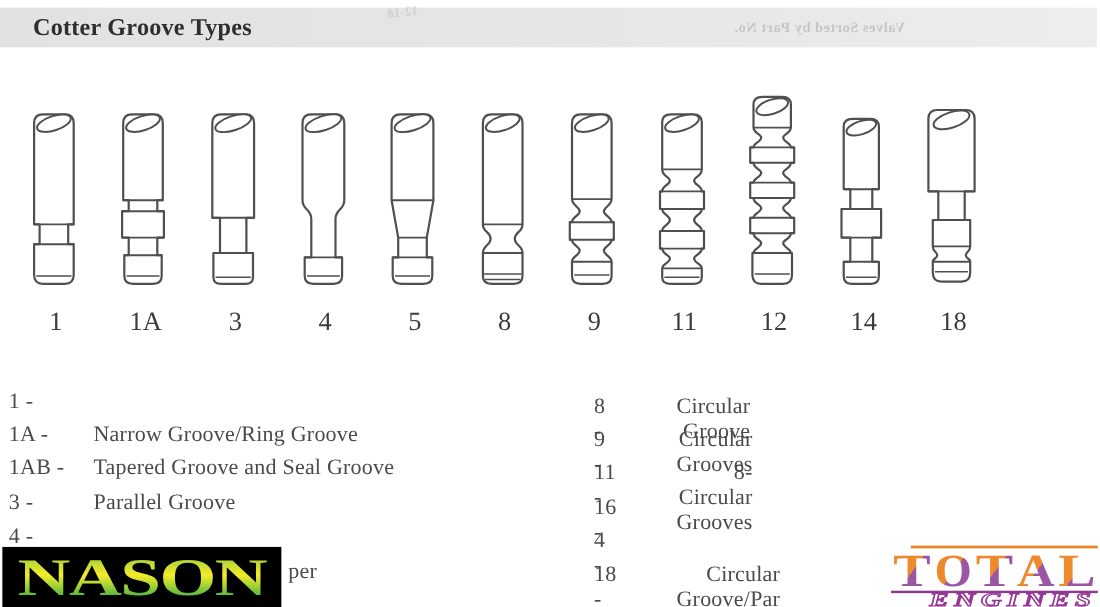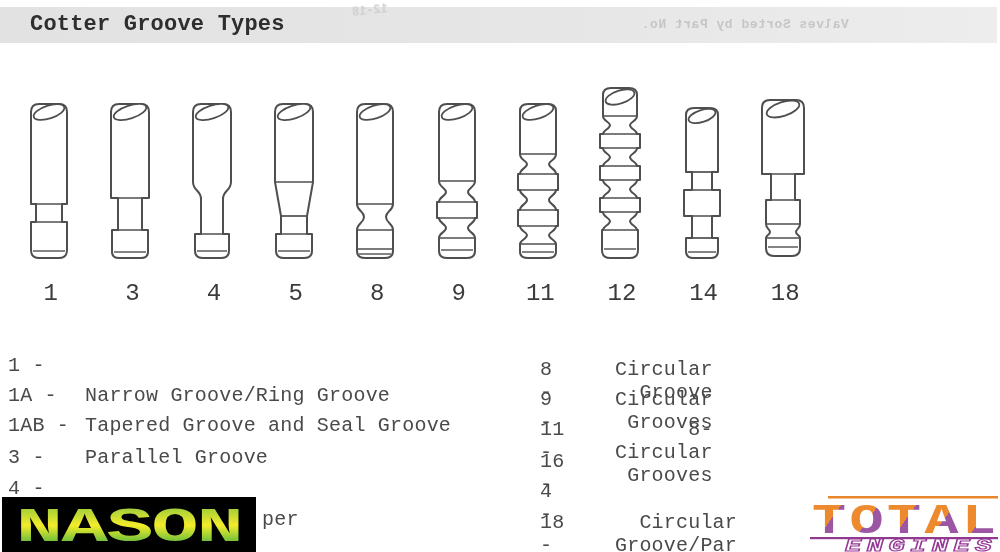--- a/index.html
+++ b/index.html
@@ -1,17 +1,17 @@
 <!DOCTYPE html>
 <html><head>
 <meta charset="utf-8">
 <style>
   html,body{margin:0;padding:0;background:#fff;}
   .page{position:relative;width:1000px;height:552px;background:#ffffff;overflow:hidden;
-        font-family:Liberation Mono, monospace;}
+        font-family:Liberation Serif, serif;}
 
   
   .band{position:absolute;left:0;top:7px;width:997px;height:36px;
         background:linear-gradient(90deg,#e2e2e2 0%,#e6e6e6 55%,#ededed 100%);}
   .title{position:absolute;left:30px;top:12px;font-size:22px;font-weight:bold;
          color:#2e2e2e;letter-spacing:0.2px;}
   .ghost{position:absolute;left:600px;top:17px;width:290px;text-align:center;
          transform:scaleX(-1);color:#c6c6c6;font-size:13px;font-weight:bold;
          letter-spacing:0.5px;filter:blur(0.4px);}
   .ghost-pg{position:absolute;left:352px;top:4px;transform:scaleX(-1) rotate(6deg);
@@ -57,20 +57,32 @@
       <svg class="valve" width="84" height="180" viewBox="0 0 84 180">
         <path d="M30,18 L50,18 Q58,18 58,26 L58,118 L53,118 L53,136 L58,136 L58,164 Q58,172 50,172 L30,172 Q22,172 22,164 L22,136 L27,136 L27,118 L22,118 L22,26 Q22,18 30,18 Z"></path>
         <line x1="22" y1="118" x2="58" y2="118"></line>
           <line x1="22" y1="136" x2="58" y2="136"></line>
         <line class="thin" x1="24" y1="165" x2="56" y2="165"></line>
         <ellipse cx="40" cy="26" rx="16" ry="6.5" transform="rotate(-18 40 26)"></ellipse>
       </svg>
       <div class="figlabel">1</div>
     </div>
 
+    <div class="fig">
+      <svg class="valve" width="84" height="180" viewBox="0 0 84 180">
+        <path d="M30,18 L50,18 Q58,18 58,26 L58,96 L53,96 L53,106 L59,106 L59,130 L53,130 L53,146 L57,146 L57,165 Q57,172 49,172 L31,172 Q23,172 23,165 L23,146 L27,146 L27,130 L21,130 L21,106 L27,106 L27,96 L22,96 L22,26 Q22,18 30,18 Z"></path>
+        <line x1="22" y1="96" x2="58" y2="96"></line>
+          <line x1="21" y1="106" x2="59" y2="106"></line>
+        <line x1="21" y1="130" x2="59" y2="130"></line>
+          <line x1="23" y1="146" x2="57" y2="146"></line>
+        <line class="thin" x1="25" y1="165" x2="55" y2="165"></line>
+        <ellipse cx="40" cy="26" rx="16" ry="6.5" transform="rotate(-18 40 26)"></ellipse>
+      </svg>
+      <div class="figlabel">1A</div>
+    </div>
 
 
     <div class="fig">
       <svg class="valve" width="84" height="180" viewBox="0 0 84 180">
         <path d="M29,18 L51,18 Q59,18 59,26 L59,112 L52,112 L52,144 L58,144 L58,166 Q58,172 51,172 L29,172 Q22,172 22,166 L22,144 L28,144 L28,112 L21,112 L21,26 Q21,18 29,18 Z"></path>
         <line x1="21" y1="112" x2="59" y2="112"></line>
           <line x1="22" y1="144" x2="58" y2="144"></line>
         <line class="thin" x1="24" y1="166" x2="56" y2="166"></line>
         <ellipse cx="40" cy="26" rx="17" ry="6.5" transform="rotate(-18 40 26)"></ellipse>
       </svg>

